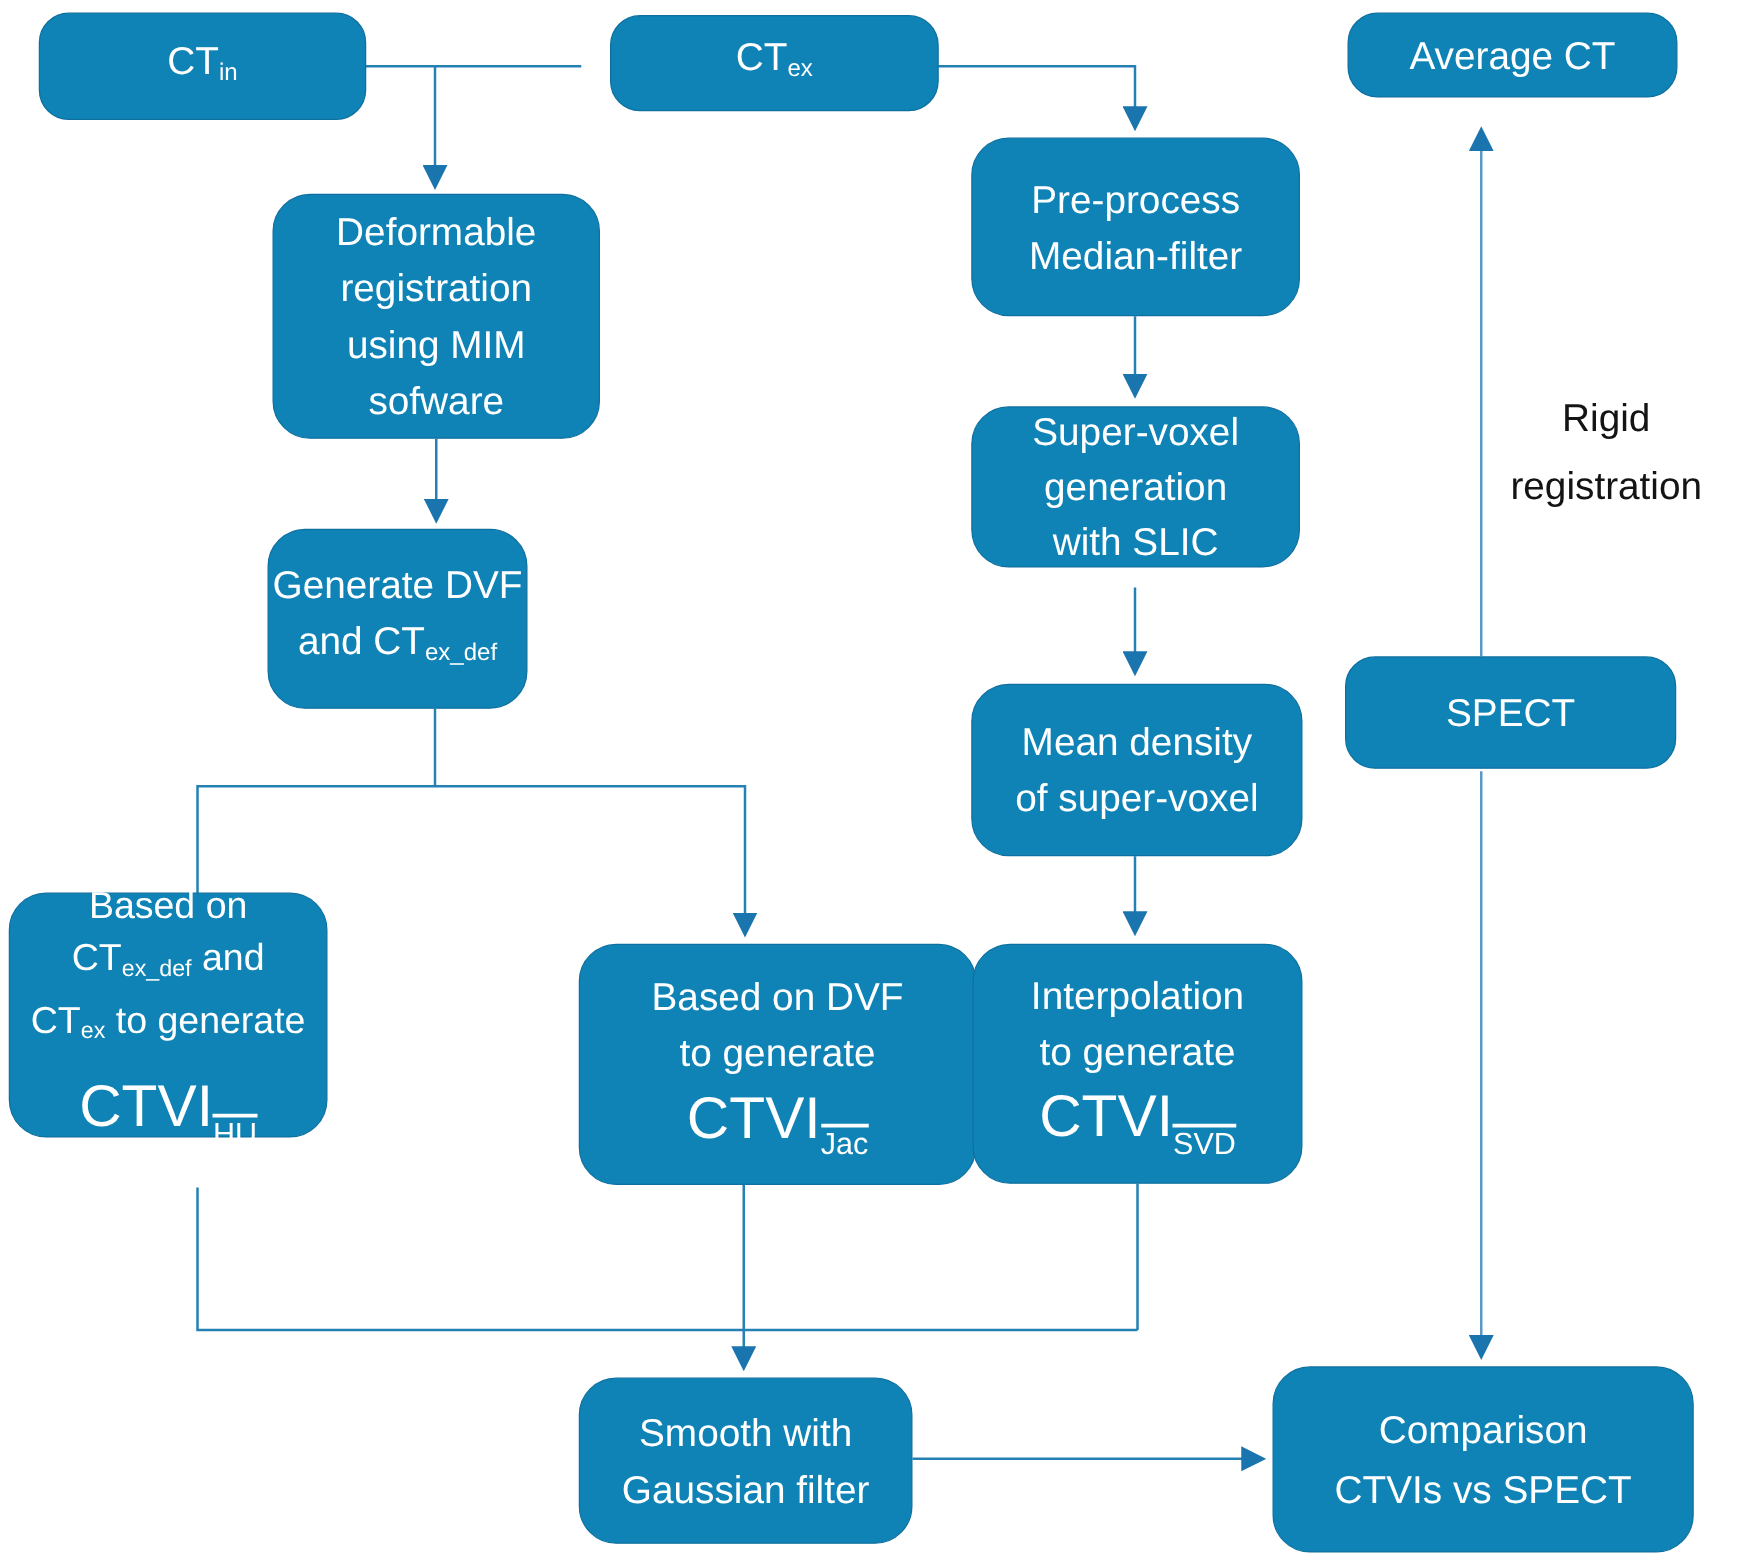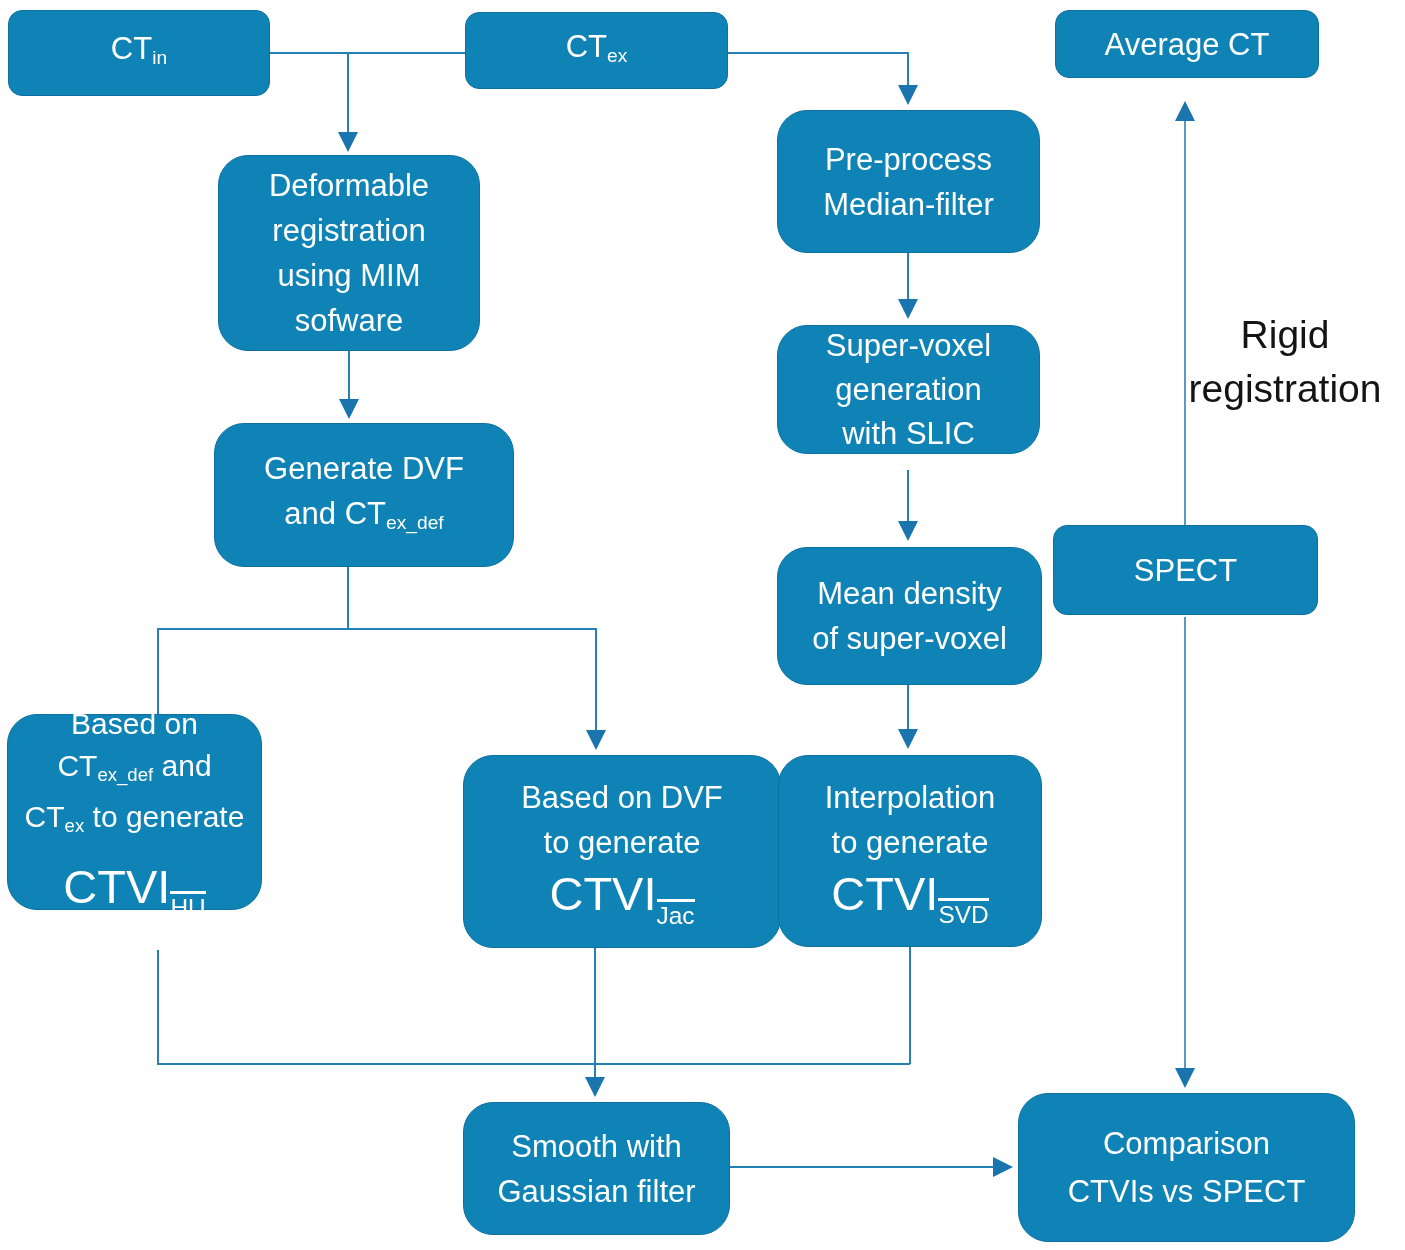--- a/index.html
+++ b/index.html
@@ -15,37 +15,37 @@
     position:absolute;
     background:#0f83b5;
     border:1px solid #0e70a0;
     border-radius:30px;
     color:#ffffff;
     display:flex;flex-direction:column;
     align-items:center;justify-content:center;
     text-align:center;
     box-sizing:border-box;
   }
-  .pill{font-size:34px;border-radius:14px;}
+  .pill{font-size:34px;border-radius:24px;margin-left:23px;}
   .ln{font-size:31px;line-height:45px;white-space:nowrap;}
   .ln-sm{font-size:30px;line-height:42px;white-space:nowrap;}
   .sb{font-size:0.62em;vertical-align:-0.25em;}
   .res{font-size:47px;line-height:1.05;margin-top:4px;white-space:nowrap;}
   .sbo{
     font-size:0.52em;
     vertical-align:-0.55em;
     border-top:3px solid #ffffff;
     padding-top:2px;
     display:inline-block;
     line-height:1;
   }
   .floatlabel{
     position:absolute;
     color:#141414;
-    font-size:39px;line-height:54px;
+    font-size:31px;line-height:54px;
     text-align:center;
   }
 </style>
 </head>
 <body>
 
 <div class="canvas">
 
   <svg class="wires" width="1405" height="1250" viewBox="0 0 1405 1250">
     <defs>
@@ -92,21 +92,21 @@
     <div class="ln">registration</div>
     <div class="ln">using MIM</div>
     <div class="ln">sofware</div>
   </div>
 
   <div class="node" style="left:777px;top:110px;width:263px;height:143px">
     <div class="ln">Pre-process</div>
     <div class="ln">Median-filter</div>
   </div>
 
-  <div class="node" style="left:214px;top:423px;width:300px;height:144px">
+  <div class="node" style="left:214px;top:423px;width:208px;height:144px">
     <div class="ln">Generate DVF</div>
     <div class="ln"><span>and CT</span><span class="sb">ex_def</span></div>
   </div>
 
   <div class="node" style="left:777px;top:325px;width:263px;height:129px">
     <div class="ln" style="line-height:44px">Super-voxel</div>
     <div class="ln" style="line-height:44px">generation</div>
     <div class="ln" style="line-height:44px">with SLIC</div>
   </div>
 

